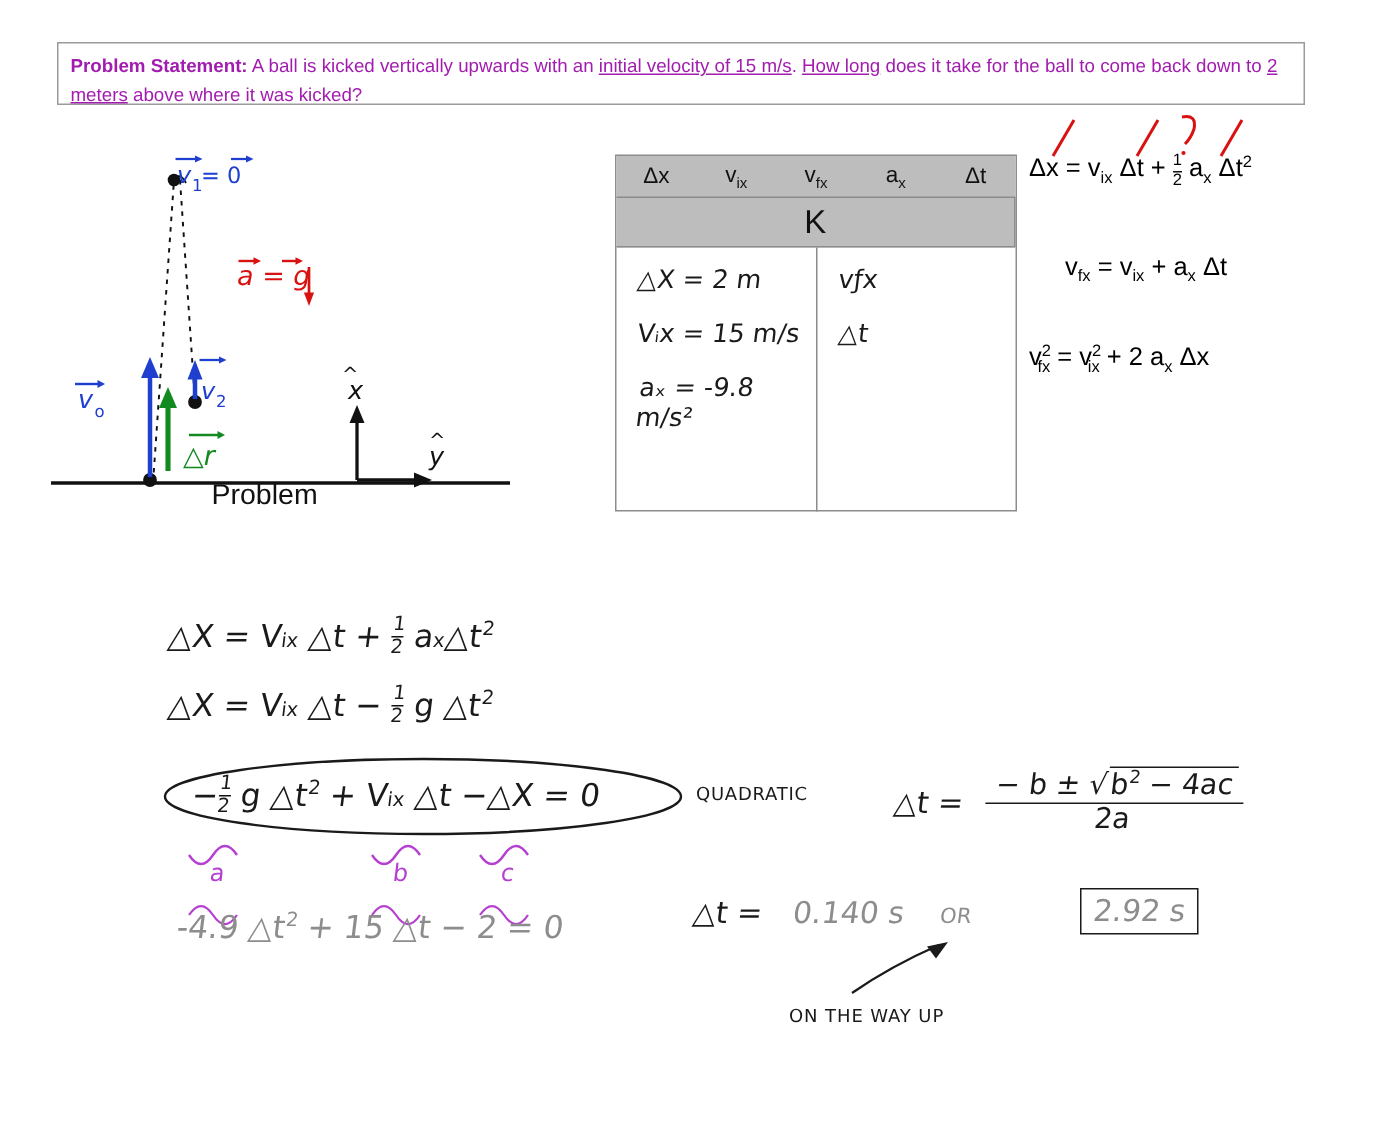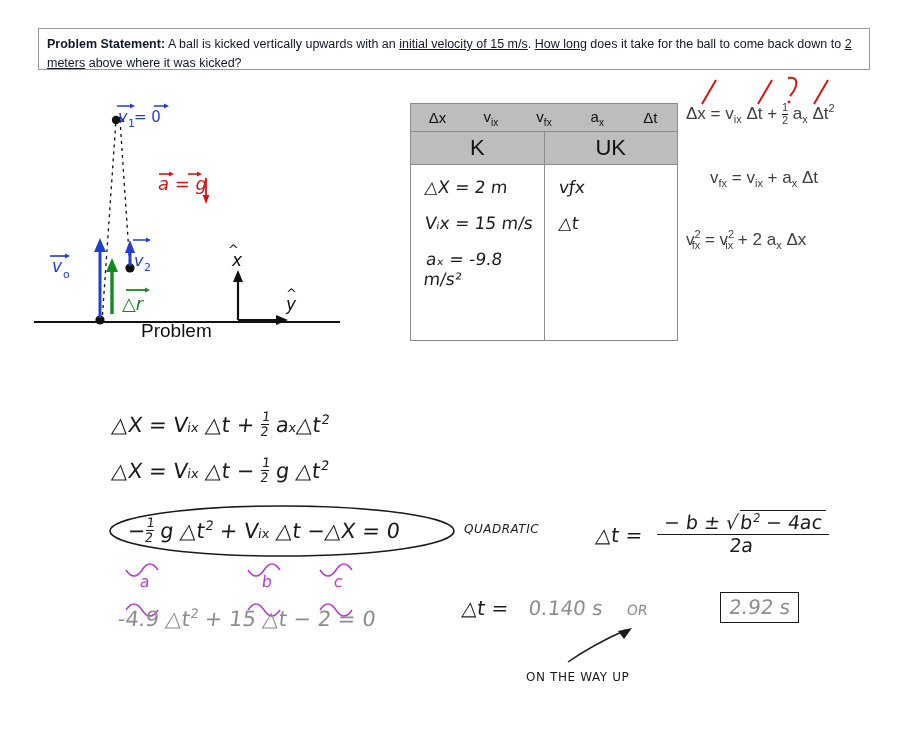--- a/index.html
+++ b/index.html
@@ -19,21 +19,21 @@
   
   #problem-box {
     left: 38px; top: 28px;
     width: 832px; height: 42px;
     border: 1px solid #9a9a9a;
     background: #fff;
     padding: 6px 8px 0 8px;
     box-sizing: border-box;
     font-size: 12.5px;
     line-height: 1.55;
-    color: #0f172a;
+    color: #a21caf;
   }
   #problem-box b { font-weight: bold; }
   .ul { text-decoration: underline; }
 
   
   #kuk-table {
     left: 410px; top: 103px;
     width: 268px; height: 238px;
     border: 1px solid #8c8c8c;
     box-sizing: border-box;
@@ -89,21 +89,21 @@
   .hw-gray  { color: #8d8d8d; }
 
   .slant {
     display: inline-block;
     transform: skewX(-7deg);
   }
 
   
   .eqn {
     font-size: 17px;
-    color: #404040;
+    color: #000000;
     white-space: nowrap;
   }
   .eqn sub { font-size: 11px; }
   .eqn sup { font-size: 11px; }
   .frac {
     display: inline-block;
     vertical-align: -0.45em;
     text-align: center;
     font-size: 11px;
     line-height: 1.05;
@@ -209,21 +209,20 @@
 <div class="abs" id="kuk-table">
   <div class="tbl-head">
     <div>Δx</div>
     <div>v<sub style="font-size:10px">ix</sub></div>
     <div>v<sub style="font-size:10px">fx</sub></div>
     <div>a<sub style="font-size:10px">x</sub></div>
     <div>Δt</div>
   </div>
   <div class="tbl-kuk">
     <div class="cellK">K</div>
-    <div>UK</div>
   </div>
   <div class="tbl-body">
     <div class="colK">
       <div class="abs hw slant" style="left:14px; top:12px; font-size:17px;">△X = 2 m</div>
       <div class="abs hw slant" style="left:14px; top:48px; font-size:17px;">Vᵢx = 15 m/s</div>
       <div class="abs hw slant" style="left:14px; top:84px; font-size:17px;">aₓ = -9.8 m/s²</div>
     </div>
     <div class="colU">
       <div class="abs hw slant" style="left:14px; top:12px; font-size:17px;">vƒx</div>
       <div class="abs hw slant" style="left:14px; top:48px; font-size:17px;">△t</div>
@@ -276,21 +275,21 @@
 <svg class="abs" style="left:120px; top:592px;" width="320" height="26">
   <path d="M 6 18 q 8 -12 16 0 q 8 12 16 0" stroke="#b53fd0" stroke-width="1.5" fill="none"></path>
   <path d="M 128 18 q 8 -12 16 0 q 8 12 16 0" stroke="#b53fd0" stroke-width="1.5" fill="none"></path>
   <path d="M 200 18 q 8 -12 16 0 q 8 12 16 0" stroke="#b53fd0" stroke-width="1.5" fill="none"></path>
 </svg>
 
 <div class="abs hw hw-gray slant work" style="left:118px; top:606px;">
   -4.9 △t<span style="font-size:13px; vertical-align:super;">2</span> + 15 △t − 2 = 0
 </div>
 
-<div class="abs hw" style="left:464px; top:522px; font-size:12px; letter-spacing:0.5px;font-style:italic;">QUADRATIC</div>
+<div class="abs hw" style="left:464px; top:522px; font-size:12px; letter-spacing:0.5px;">QUADRATIC</div>
 
 <div class="abs hw slant" style="left:596px; top:512px; font-size:20px;">
   <span style="display:inline-block; vertical-align:middle;">△t =</span>
   <span class="big-frac" style="margin-left:8px; font-size:19px;">
     <span class="num" style="padding:0 6px;">− b ± √<span style="border-top:1.4px solid #1a1a1a; padding:0 2px;">b<span style="font-size:12px; vertical-align:super;">2</span> − 4ac</span></span>
     <span class="den">2a</span>
   </span>
 </div>
 
 <div class="abs hw slant" style="left:462px; top:596px; font-size:20px;">

